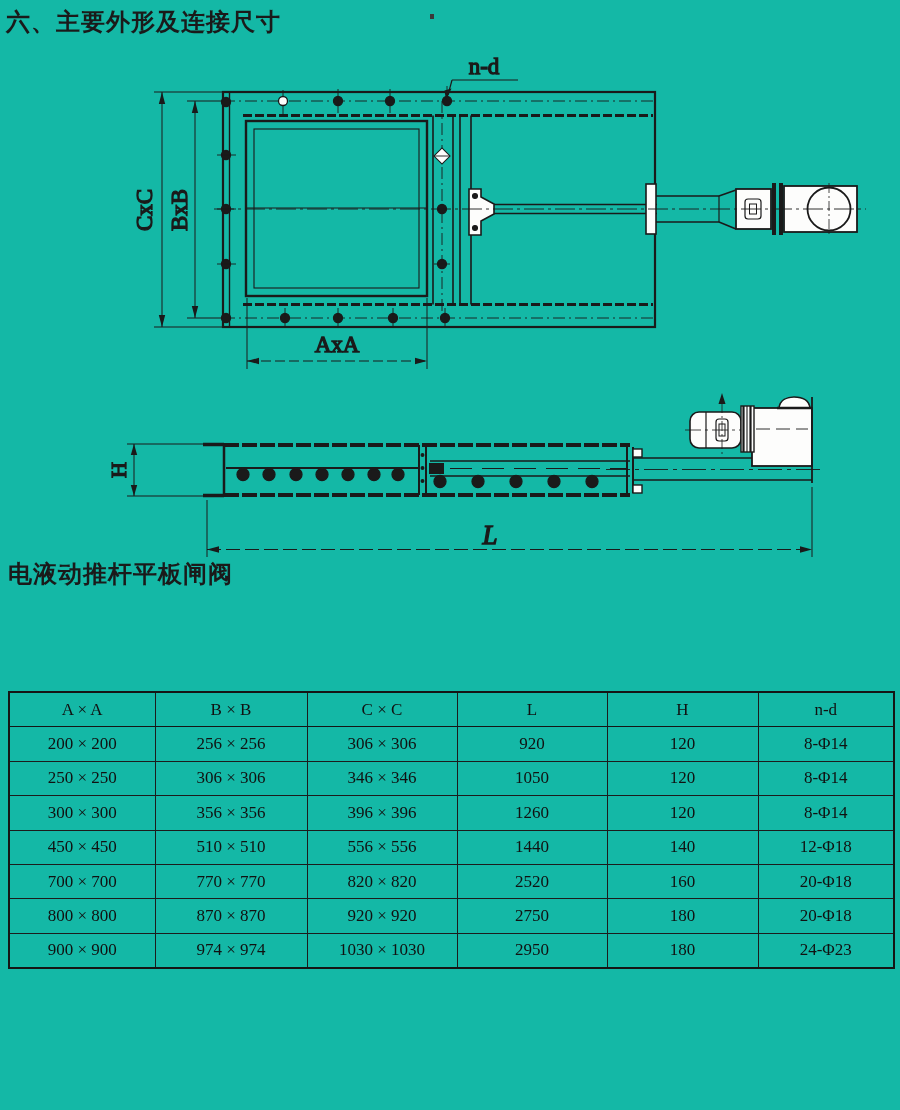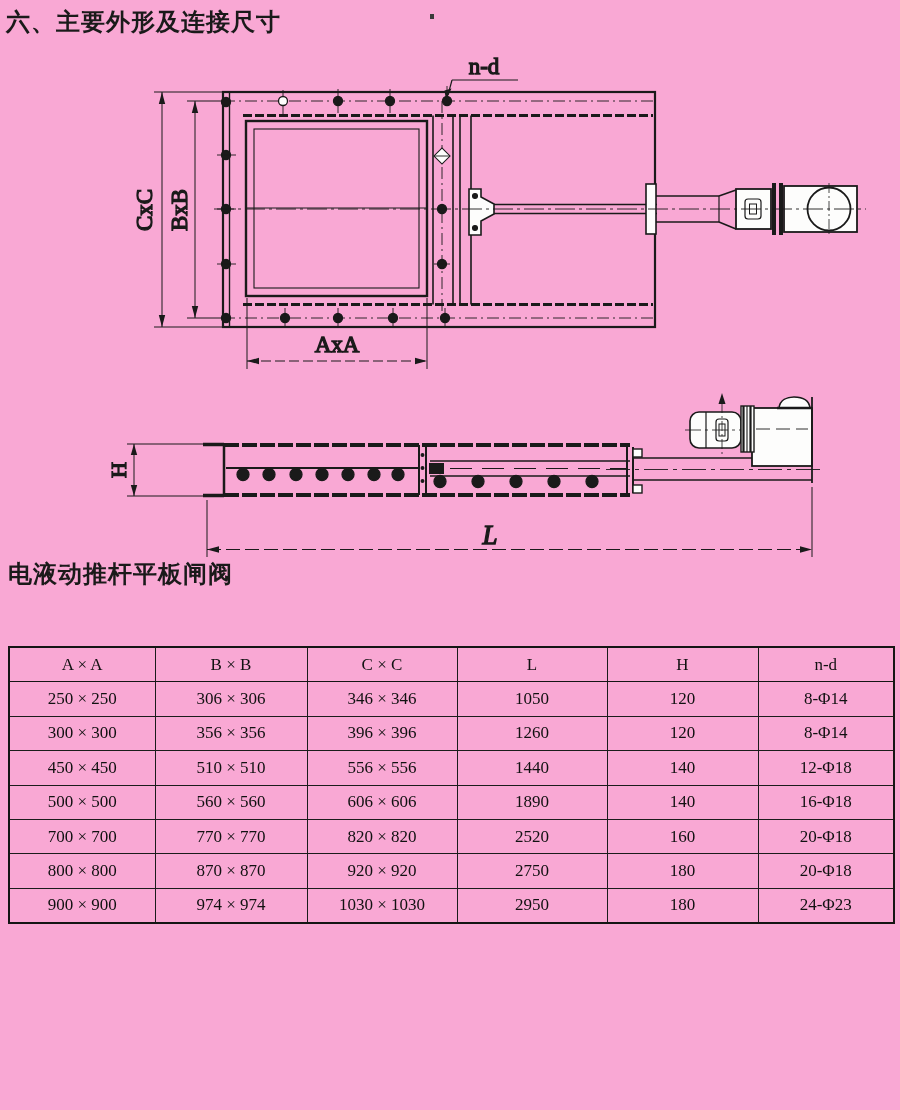--- a/index.html
+++ b/index.html
@@ -1,28 +1,28 @@
 <!DOCTYPE html>
 <html><head>
 <meta charset="utf-8">
 <style>
   html,body{margin:0;padding:0;background:#ffffff;}
-  #page{position:relative;width:900px;height:1110px;background:#f9a8d4;overflow:hidden;
+  #page{position:relative;width:900px;height:1110px;background:#14b8a6;overflow:hidden;
         font-family:"DejaVu Sans",sans-serif;color:#1a1a1a;}
   .doc-title{position:absolute;left:6px;top:6px;font-size:24px;font-weight:bold;letter-spacing:1px;}
   .sub-title{position:absolute;left:8px;top:558px;font-size:24px;font-weight:bold;letter-spacing:1px;}
   .foot-note{position:absolute;left:30px;top:1077px;font-size:19px;font-weight:bold;letter-spacing:1px;}
   .speck{position:absolute;left:430px;top:14px;width:4px;height:5px;background:#3a3a3a;}
   #drawing{position:absolute;left:0;top:0;}
   .dim-table{position:absolute;left:8px;top:646px;width:885px;border-collapse:collapse;
              table-layout:fixed;font-family:"Liberation Serif","DejaVu Serif",serif;
              font-size:17px;color:#111;}
   .dim-table th,.dim-table td{border:1.3px solid #1c1c1c;height:33.4px;padding:0;
              text-align:center;vertical-align:middle;font-weight:normal;white-space:nowrap;}
-  .dim-table{border:2.5px solid #151515;}
+  .dim-table{border:2.5px solid #151515;margin-top:45px;}
   .dim-table thead th{border-bottom:1.8px solid #151515;}
   svg text{font-family:"Liberation Serif","DejaVu Serif",serif;fill:#1a1a1a;}
 </style>
 </head>
 <body>
 
 <div id="page">
 
   <div class="doc-title">六、主要外形及连接尺寸</div>
   <div class="speck"></div>
@@ -259,20 +259,28 @@
         <th>A × A</th>
         <th>B × B</th>
         <th>C × C</th>
         <th>L</th>
         <th>H</th>
         <th>n-d</th>
       </tr>
     </thead>
     <tbody>
         <tr>
+          <td>200 × 200</td>
+          <td>256 × 256</td>
+          <td>306 × 306</td>
+          <td>920</td>
+          <td>120</td>
+          <td>8-Φ14</td>
+        </tr>
+        <tr>
           <td>250 × 250</td>
           <td>306 × 306</td>
           <td>346 × 346</td>
           <td>1050</td>
           <td>120</td>
           <td>8-Φ14</td>
         </tr>
         <tr>
           <td>300 × 300</td>
           <td>356 × 356</td>
@@ -283,28 +291,20 @@
         </tr>
         <tr>
           <td>450 × 450</td>
           <td>510 × 510</td>
           <td>556 × 556</td>
           <td>1440</td>
           <td>140</td>
           <td>12-Φ18</td>
         </tr>
         <tr>
-          <td>500 × 500</td>
-          <td>560 × 560</td>
-          <td>606 × 606</td>
-          <td>1890</td>
-          <td>140</td>
-          <td>16-Φ18</td>
-        </tr>
-        <tr>
           <td>700 × 700</td>
           <td>770 × 770</td>
           <td>820 × 820</td>
           <td>2520</td>
           <td>160</td>
           <td>20-Φ18</td>
         </tr>
         <tr>
           <td>800 × 800</td>
           <td>870 × 870</td>

